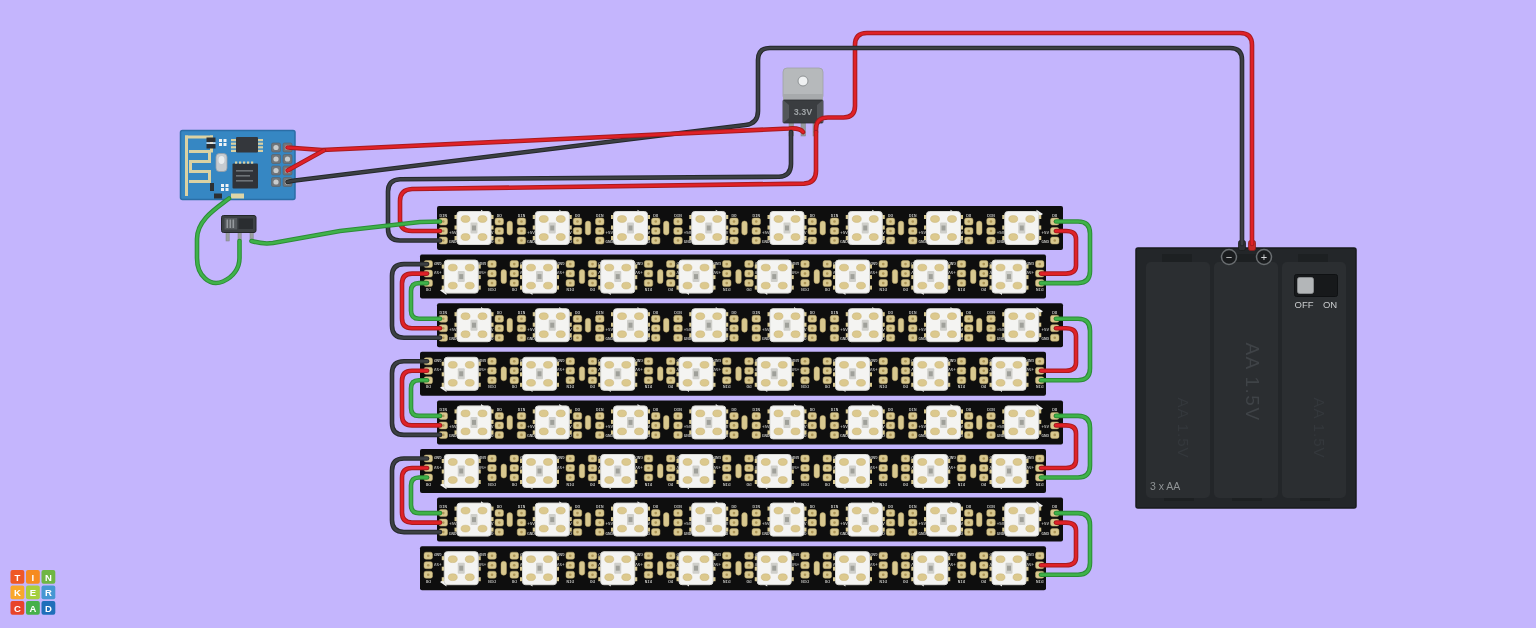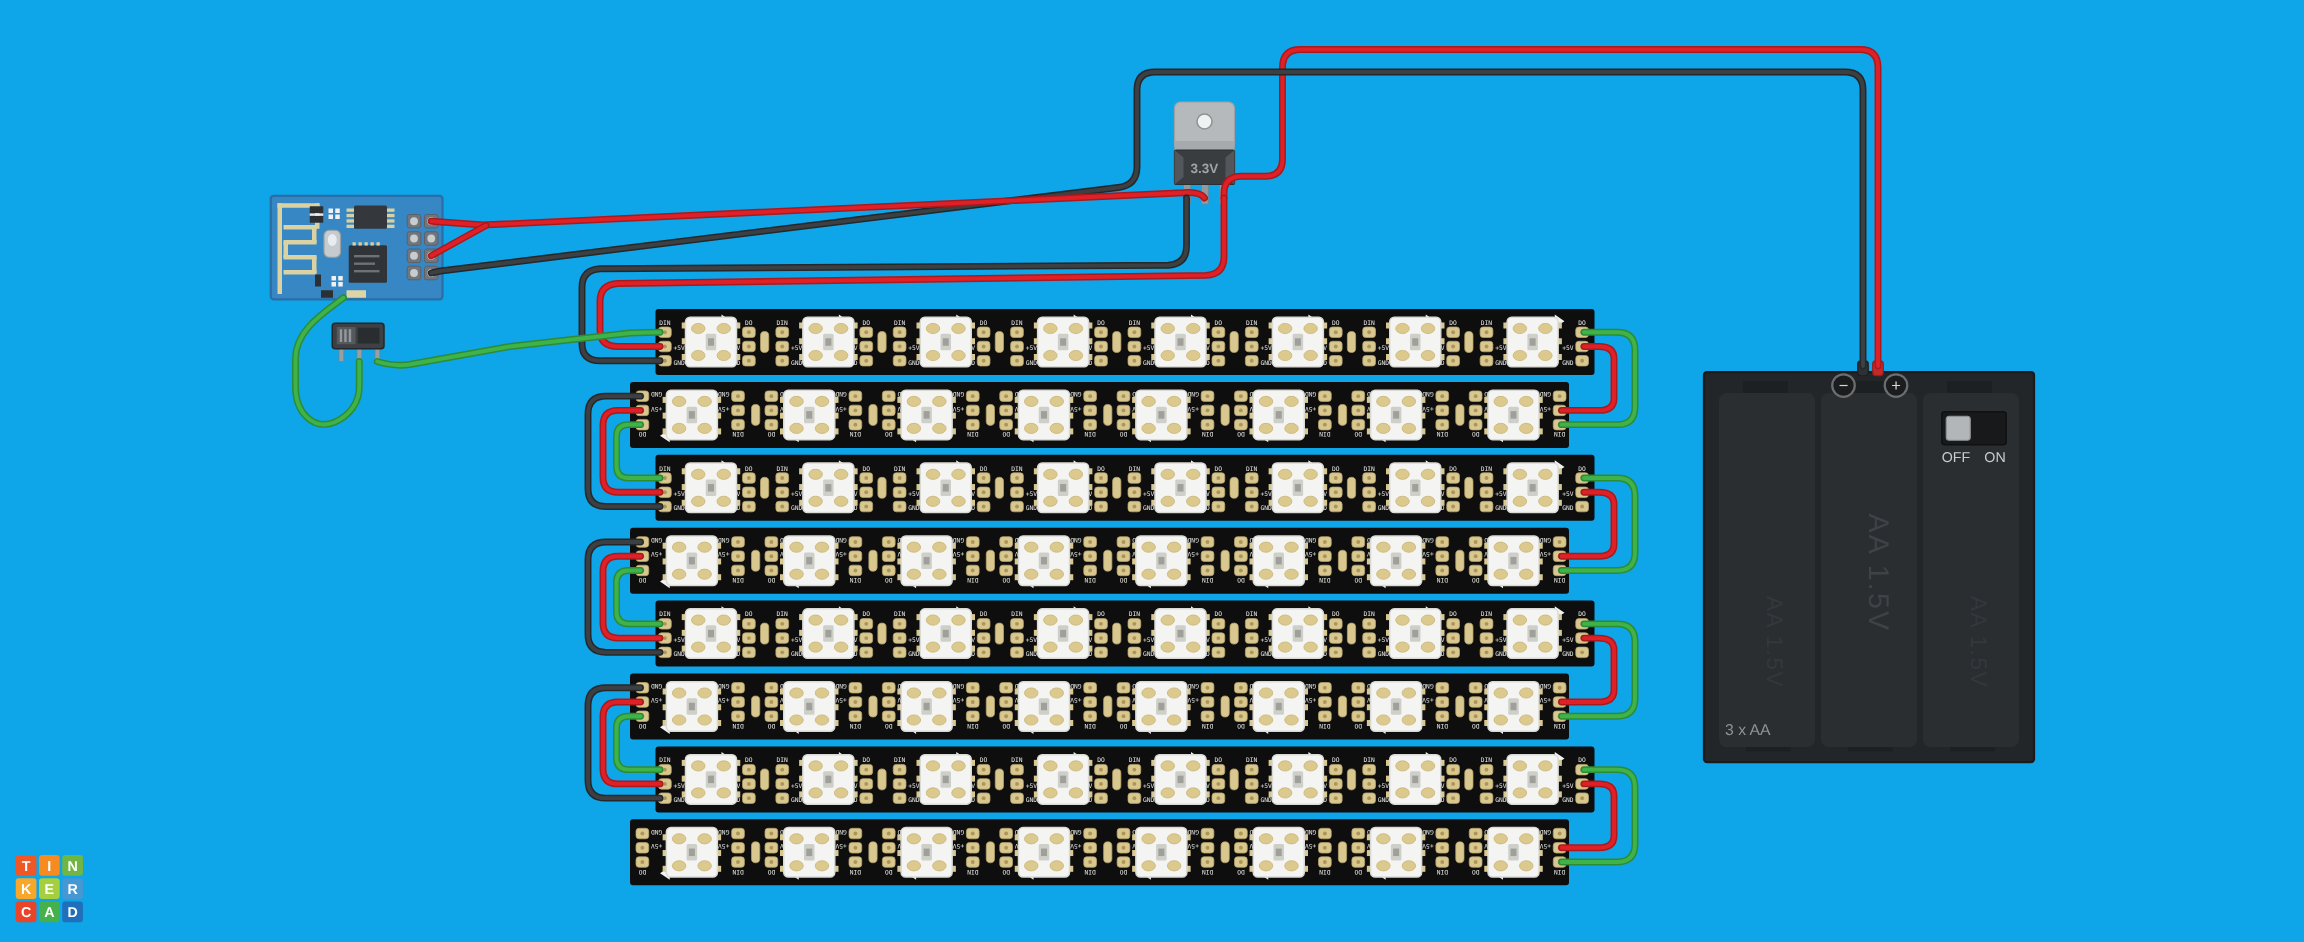--- a/index.html
+++ b/index.html
@@ -1,16 +1,16 @@
 <!DOCTYPE html>
 <html><head>
 <meta charset="utf-8">
 <style>
   html,body{margin:0;padding:0;background:#f2f4f5;}
-  .stage{position:relative;width:1536px;height:628px;background:#0ea5e9;overflow:hidden;}
+  .stage{position:relative;width:1536px;height:628px;background:#c4b5fd;overflow:hidden;}
   svg{display:block;}
   text{user-select:none;}
   .sans{font-family:"Liberation Sans",sans-serif;}
 </style>
 </head>
 <body>
 
 <div class="stage">
 <svg width="1536" height="628" viewBox="0 0 1536 628">
 

